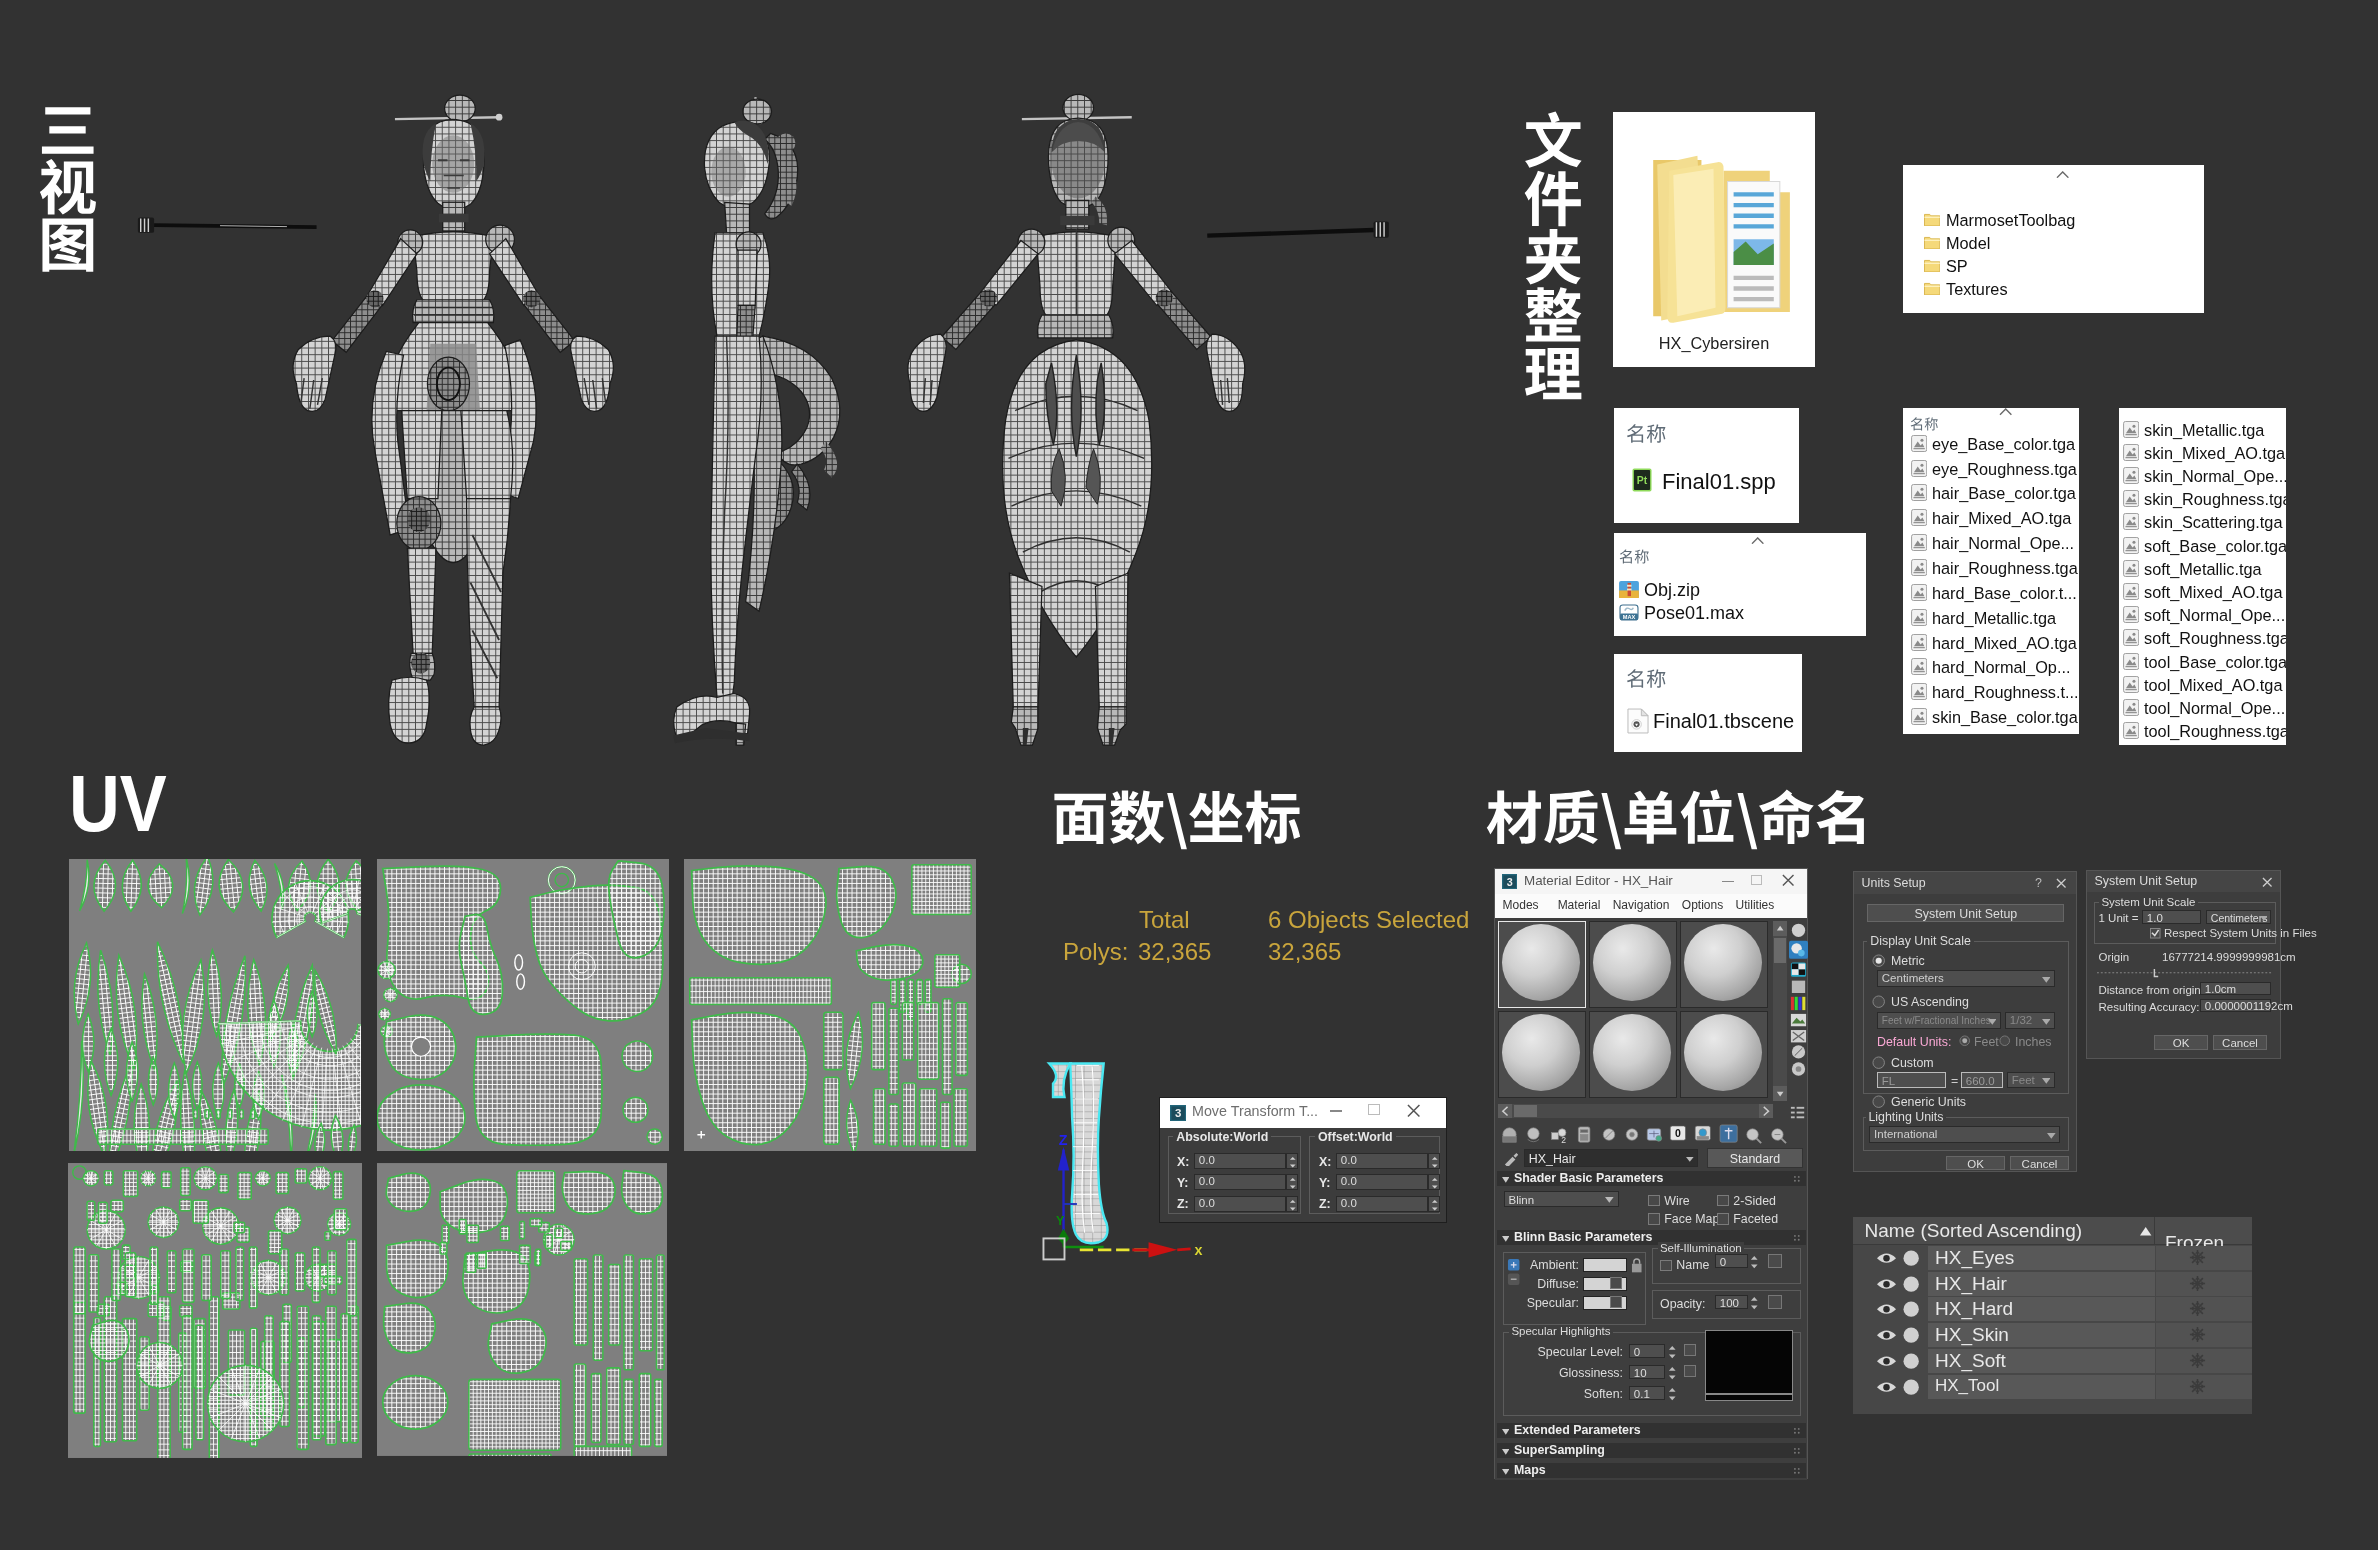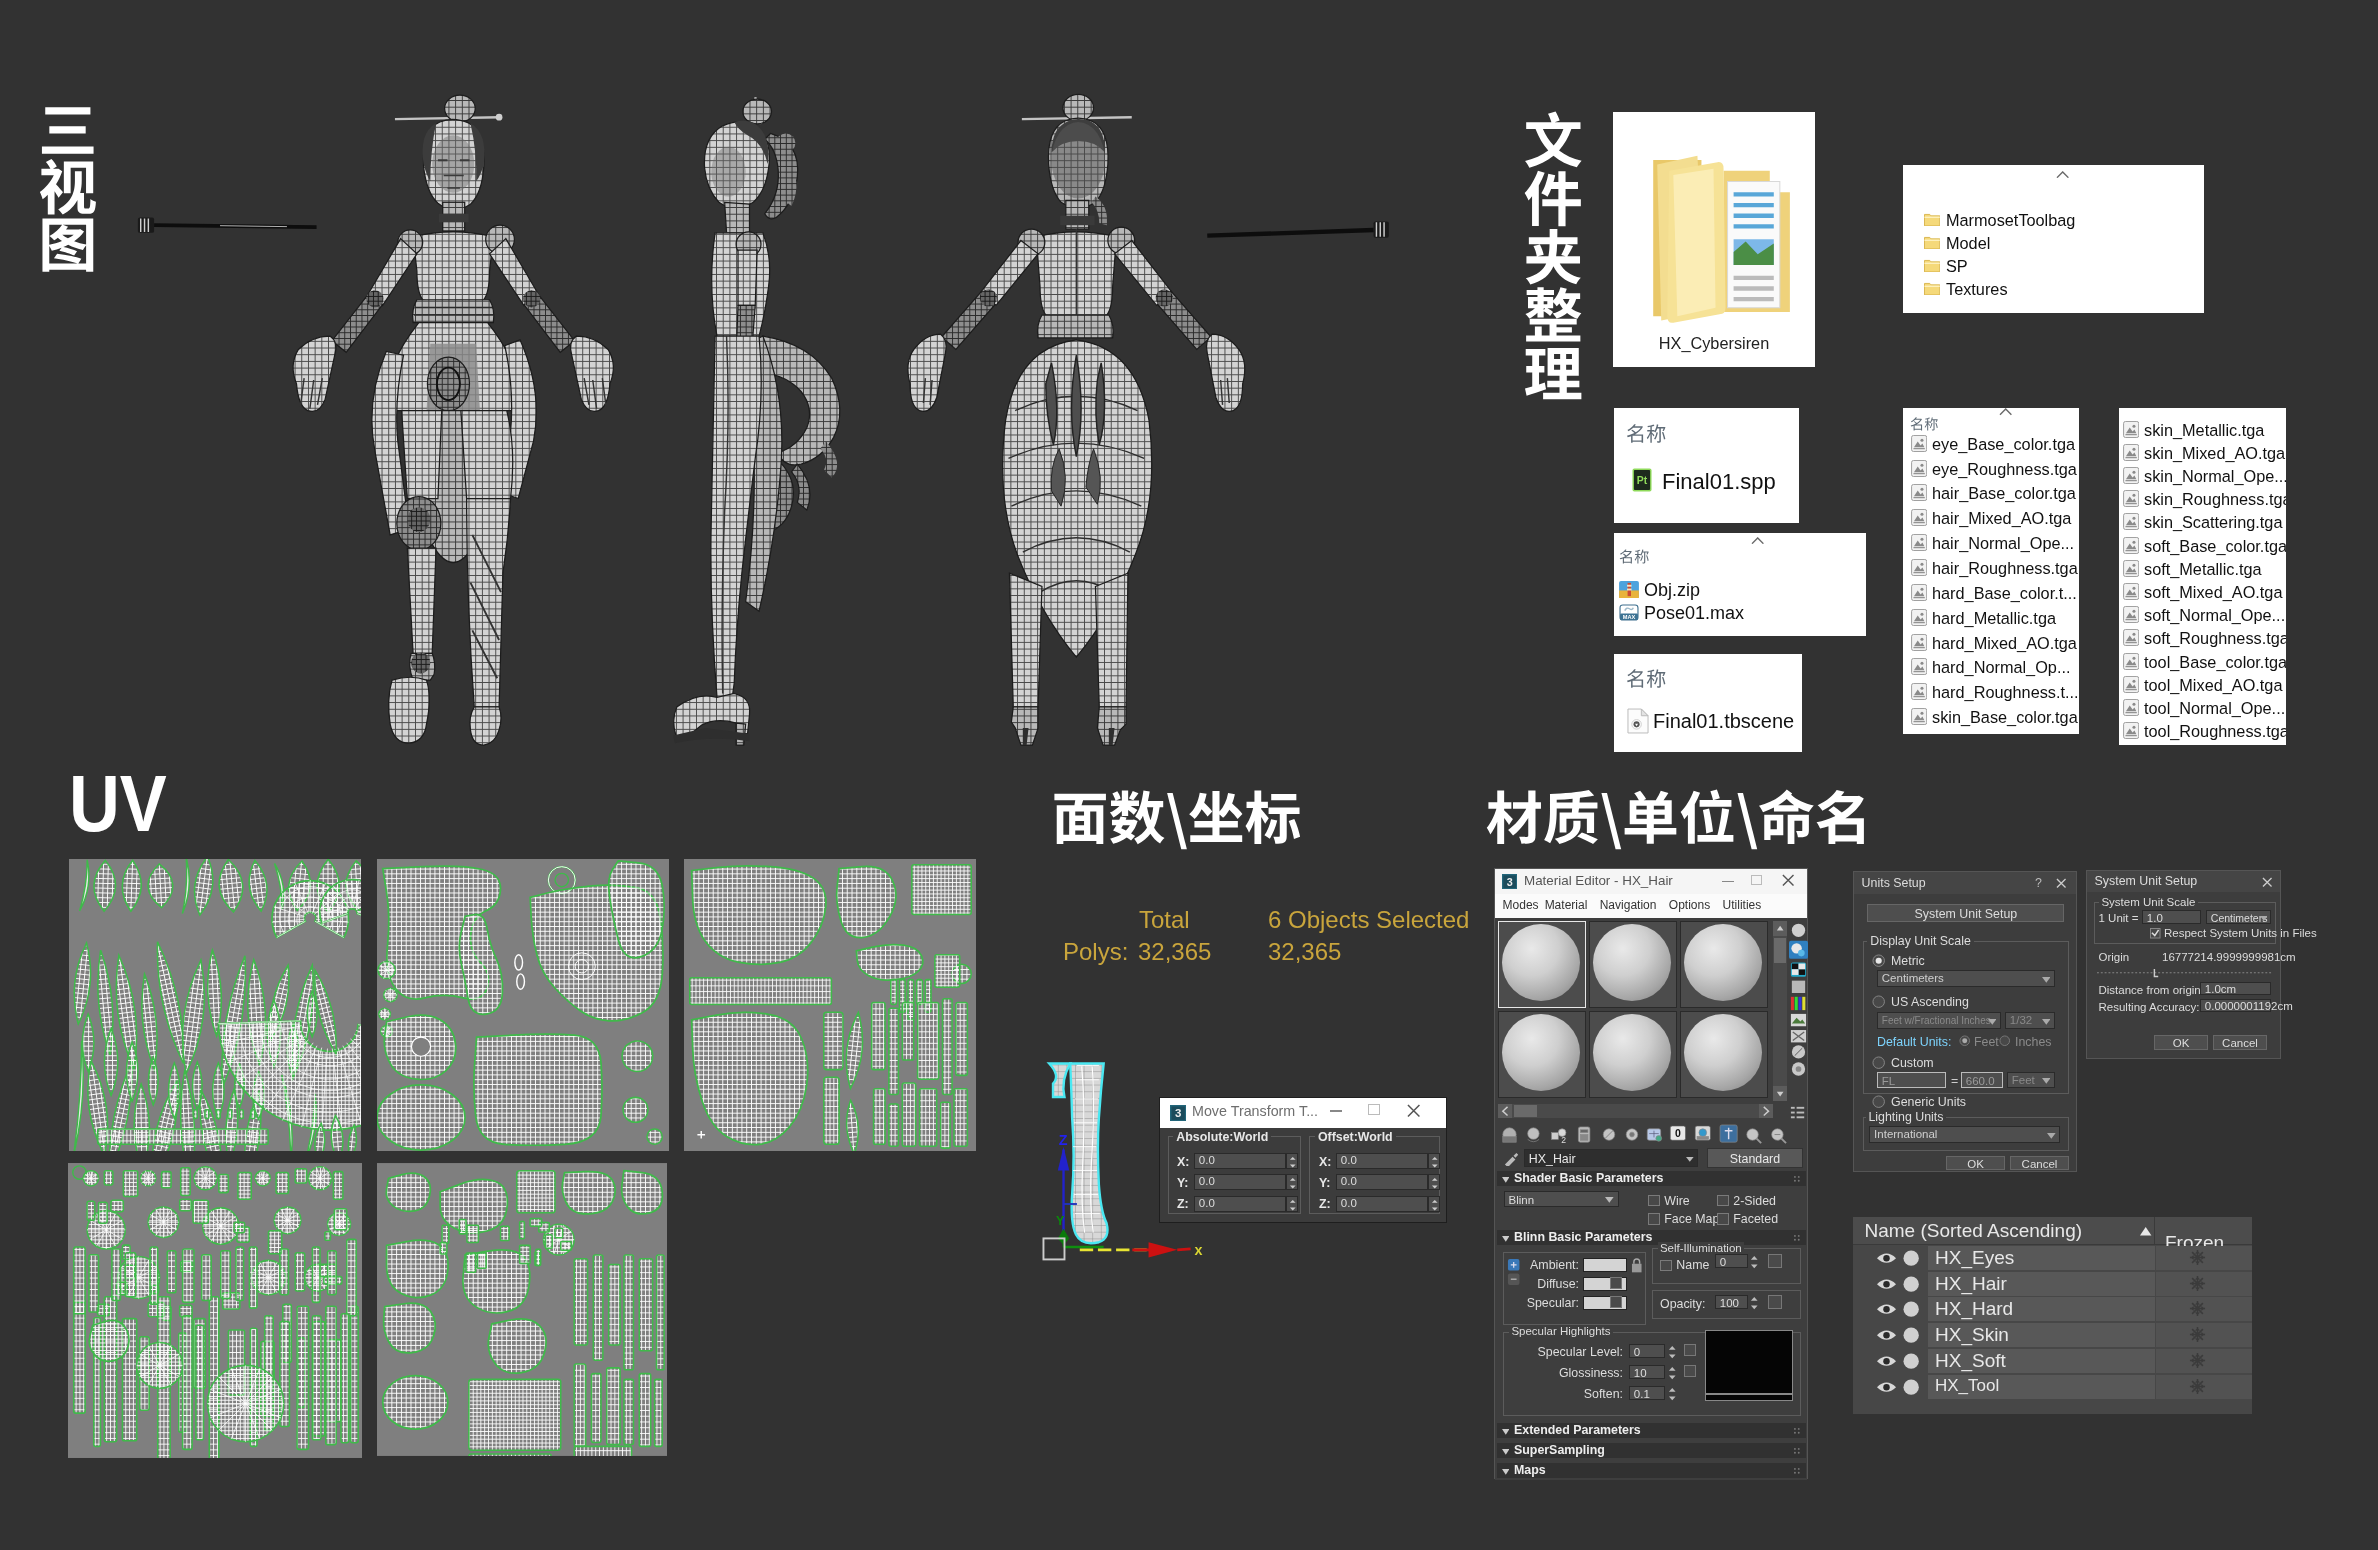--- a/index.html
+++ b/index.html
@@ -442,21 +442,21 @@
         <rect x="1.5" y="1.5" width="14" height="14" fill="#1b4c5c"></rect>
         <text x="8.5" y="13" font-size="12" font-weight="bold" fill="#eee" text-anchor="middle" font-family="Liberation Sans">3</text>
       </svg>
  <div class="abs" style="left:29px;top:3.8px;font-size:13.4px;color:#555">Material Editor - HX_Hair</div>
  <div class="abs" style="left:227px;top:11.5px;width:11.5px;height:1.9px;background:#888"></div>
  <div class="abs" style="left:256px;top:5.7px;width:10.5px;height:10.5px;border:1.4px solid #bbb"></div>
  <svg class="abs" style="left:287px;top:4.8px" width="12.4" height="12.4" viewBox="0 0 14 14">
         <path d="M1 1 L13 13 M13 1 L1 13" stroke="#555" stroke-width="1.6"></path>
       </svg>
 </div>
-<div class="abs" style="left:0;top:25px;width:100%;height:24px;background:#fbfbfb;color:#333;font-size:12px;padding:3.8px 0 0 7.6px"><span style="margin-right:6px">Modes</span><span style="margin-right:12.4px">Material</span><span style="margin-right:12.4px">Navigation</span><span style="margin-right:12.4px">Options</span><span style="margin-right:4px">Utilities</span></div>
+<div class="abs" style="left:0;top:25px;width:100%;height:24px;background:#fbfbfb;color:#333;font-size:12px;padding:3.8px 0 0 7.6px"><span style="margin-right:19px">Modes</span><span style="margin-right:12.4px">Material</span><span style="margin-right:12.4px">Navigation</span><span style="margin-right:12.4px">Options</span><span style="margin-right:4px">Utilities</span></div>
 <div class="abs" style="left:0;top:49px;width:100%;height:562px;background:#3e3e3e"></div>
 <div class="abs" style="left:2.9px;top:52px">
       <div class="abs" style="left:0px;top:0px;width:88px;height:87px;background:#4c4c4c;border:1.9px solid #e8e8e8">
 <div class="abs" style="left:2.9px;top:1.9px;width:78px;height:77px;border-radius:50%;background:radial-gradient(circle at 38% 32%, #e9e9e9 0%, #cfcfcf 38%, #a6a6a6 70%, #868686 90%, #7a7a7a 100%)"></div>
       </div>
       <div class="abs" style="left:91px;top:0px;width:88px;height:87px;background:#4c4c4c;border:1.9px solid #2a2a2a">
 <div class="abs" style="left:2.9px;top:1.9px;width:78px;height:77px;border-radius:50%;background:radial-gradient(circle at 38% 32%, #e9e9e9 0%, #cfcfcf 38%, #a6a6a6 70%, #868686 90%, #7a7a7a 100%)"></div>
       </div>
       <div class="abs" style="left:182px;top:0px;width:88px;height:87px;background:#4c4c4c;border:1.9px solid #2a2a2a">
 <div class="abs" style="left:2.9px;top:1.9px;width:78px;height:77px;border-radius:50%;background:radial-gradient(circle at 38% 32%, #e9e9e9 0%, #cfcfcf 38%, #a6a6a6 70%, #868686 90%, #7a7a7a 100%)"></div>
@@ -732,21 +732,21 @@
 <svg class="abs" style="left:18px;top:123px" width="13.4" height="13.4" viewBox="0 0 14 14">
       <circle cx="7" cy="7" r="6" fill="#484848" stroke="#888"></circle>
     </svg>
     <div class="abs" style="left:37px;top:123px;color:#ddd;font-size:12.4px;white-space:nowrap">US Ascending</div>
 <div class="fld" style="left:23px;top:140px;width:124px;height:17px;line-height:15.3px;color:#8a8a8a"><span style="font-size:10px">Feet w/Fractional Inches</span><svg class="abs" style="right:3.8px;top:5.7px" width="8.6" height="6.7" viewBox="0 0 9 7">
         <path d="M0 0 L4.5 6 L9 0" fill="#aaa"></path>
       </svg></div>
 <div class="fld" style="left:151px;top:140px;width:50px;height:17px;line-height:15.3px;color:#8a8a8a">1/32<svg class="abs" style="right:3.8px;top:5.7px" width="8.6" height="6.7" viewBox="0 0 9 7">
         <path d="M0 0 L4.5 6 L9 0" fill="#aaa"></path>
       </svg></div>
-<div class="abs" style="left:23px;top:163px;color:#7dd3fc;font-size:12.4px">Default Units:</div>
+<div class="abs" style="left:23px;top:163px;color:#f9a8d4;font-size:12.4px">Default Units:</div>
 <svg class="abs" style="left:105px;top:163px" width="11.5" height="11.5" viewBox="0 0 12 12">
       <circle cx="6" cy="6" r="5" fill="#484848" stroke="#777"></circle>
       <circle cx="6" cy="6" r="2.6" fill="#aaa"></circle>
     </svg>
 <div class="abs" style="left:120px;top:163px;color:#8a8a8a;font-size:12.4px">Feet</div>
 <svg class="abs" style="left:145px;top:163px" width="11.5" height="11.5" viewBox="0 0 12 12">
       <circle cx="6" cy="6" r="5" fill="#484848" stroke="#777"></circle>
     </svg>
 <div class="abs" style="left:161px;top:163px;color:#8a8a8a;font-size:12.4px">Inches</div>
 <svg class="abs" style="left:18px;top:184px" width="13.4" height="13.4" viewBox="0 0 14 14">

